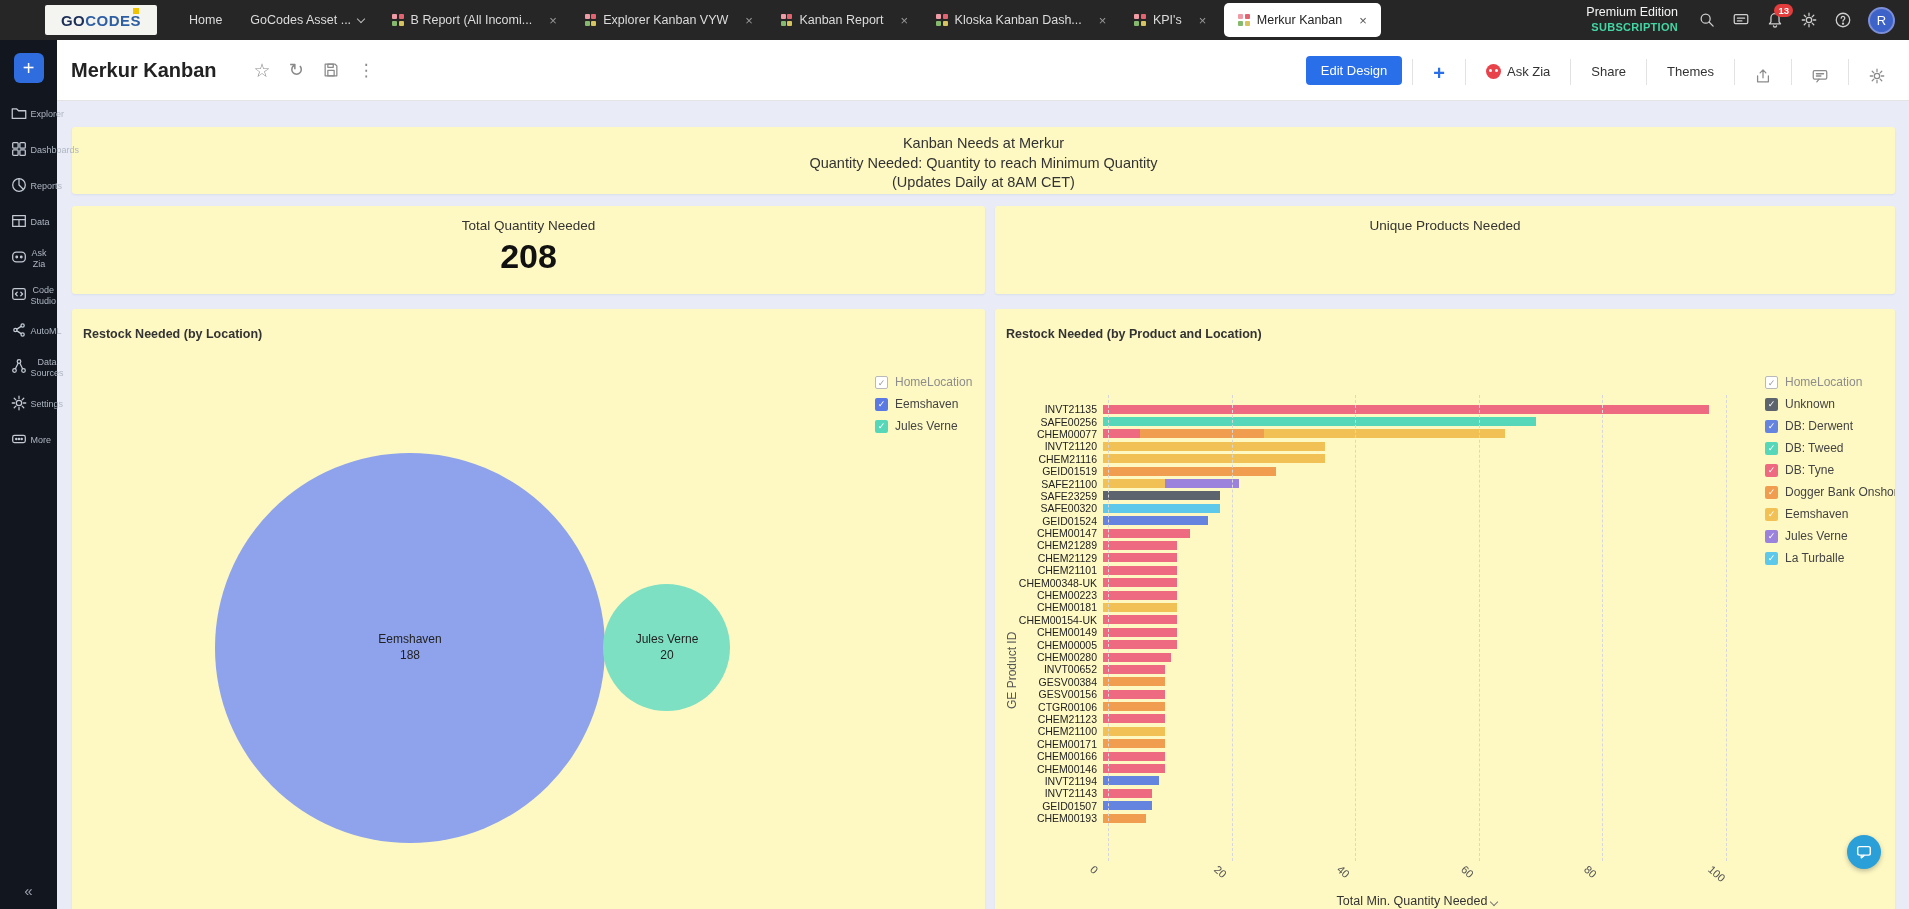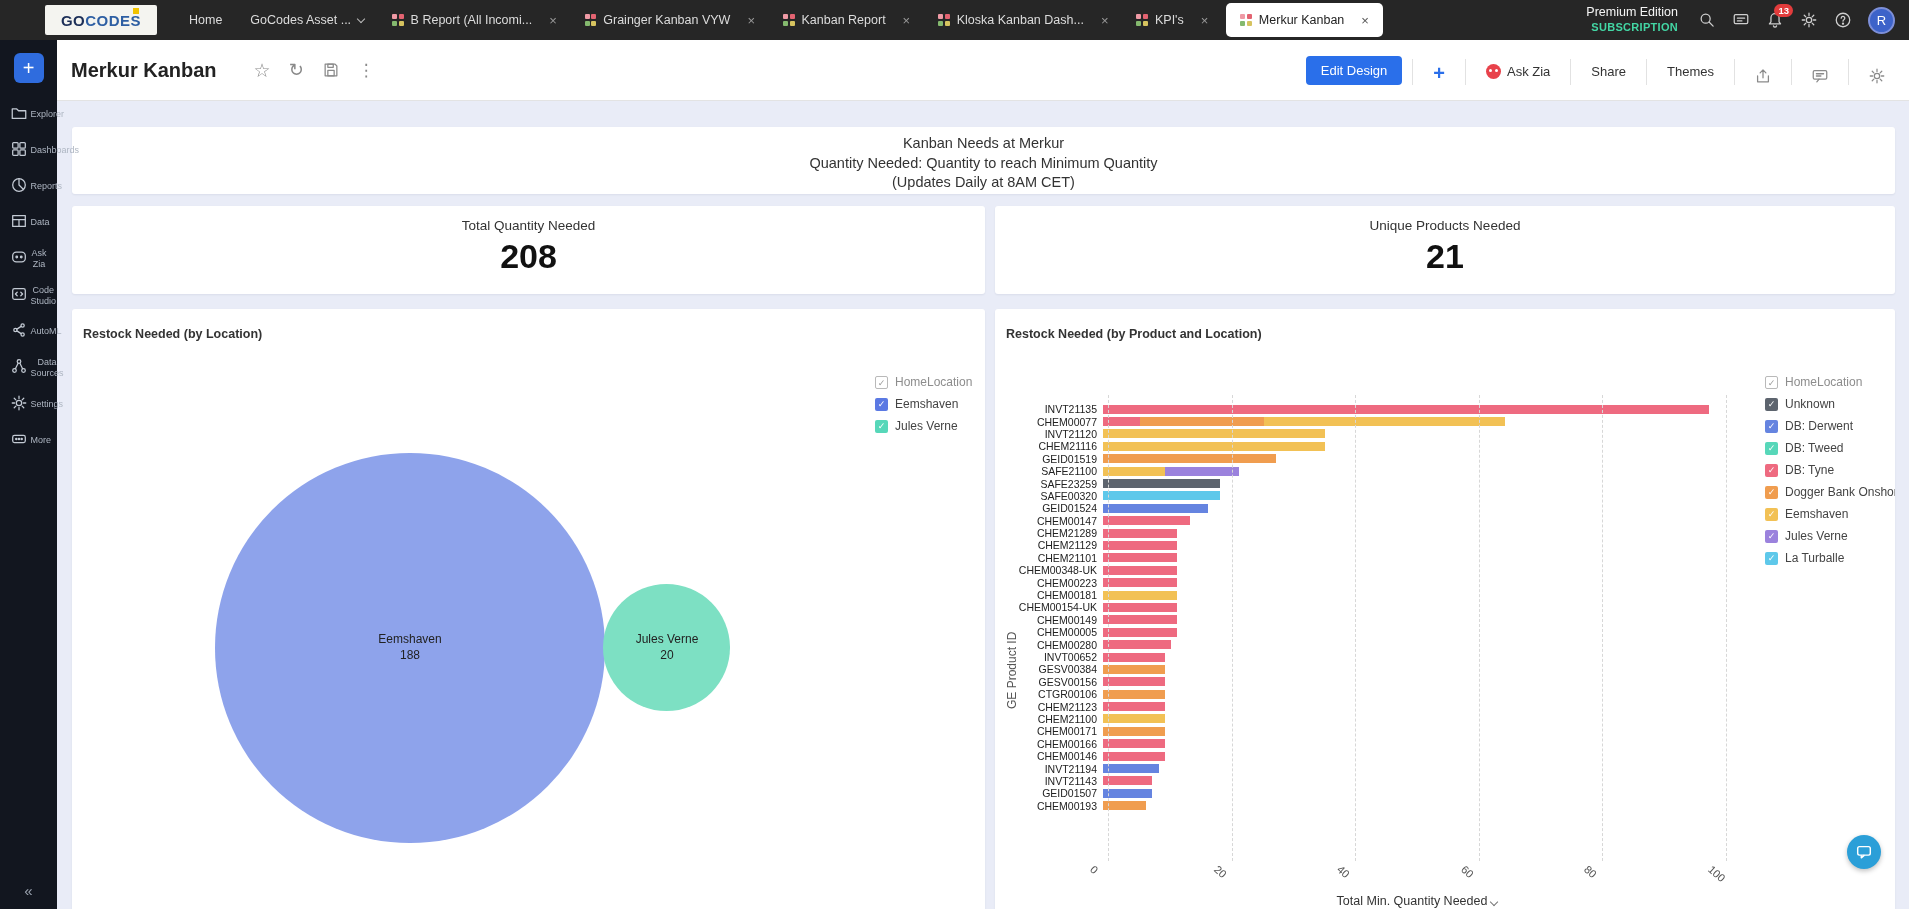--- a/index.html
+++ b/index.html
@@ -57,21 +57,21 @@
   .side-plus { width:30px; height:30px; background:#2f6cde; color:#fff; border-radius:6px; font-size:20px;
                display:flex; align-items:center; justify-content:center; cursor:pointer; margin-bottom:14px; }
   .side-item { display:flex; flex-direction:row; align-items:center; gap:3px; margin:7px 0; cursor:pointer;
                color:#c3cad4; width:38px; }
   .side-item .lbl { font-size:9px; color:#aeb6c2; text-align:center; line-height:1.25; }
   .side-collapse { margin-top:auto; margin-bottom:10px; color:#9aa2ae; font-size:15px; cursor:pointer; }
 
   
   .content { position:absolute; left:57px; top:101px; width:1852px; height:808px; background:#e9ecf7;
              padding:26px 14px 0 15px; }
-  .card { background:#ffffff; border-radius:3px; box-shadow:0 1px 2px rgba(40,50,90,.08); }
+  .card { background:#fef9c3; border-radius:3px; box-shadow:0 1px 2px rgba(40,50,90,.08); }
   .title-card { width:1823px; height:67px; text-align:center; padding-top:7px; margin-bottom:12px; }
   .title-card div { font-size:14.5px; color:#333; line-height:1.35; }
   .kpi-row { display:flex; gap:10px; margin-bottom:15px; }
   .kpi-card { height:88px; text-align:center; padding-top:12px; }
   .kpi-card.left { width:913px; } .kpi-card.right { width:900px; }
   .kpi-label { font-size:13.5px; color:#333; }
   .kpi-value { font-size:34px; font-weight:bold; color:#111; margin-top:4px; }
   .charts-row { display:flex; gap:10px; }
   .chart-card { height:620px; position:relative; overflow:hidden; }
   .chart-card.left { width:913px; } .chart-card.right { width:900px; }
@@ -140,21 +140,21 @@
         <span>B Report (All Incomi...</span>
         <span class="close">×</span>
       </div>
       <div class="tab">
         <span class="tab-ico">
           <i style="background: rgb(239, 154, 165);"></i>
           <i style="background: rgb(227, 99, 113);"></i>
           <i style="background: rgb(132, 185, 110);"></i>
           <i style="background: rgb(214, 195, 95);"></i>
         </span>
-        <span>Grainger Kanban VYW</span>
+        <span>Explorer Kanban VYW</span>
         <span class="close">×</span>
       </div>
       <div class="tab">
         <span class="tab-ico">
           <i style="background: rgb(239, 154, 165);"></i>
           <i style="background: rgb(227, 99, 113);"></i>
           <i style="background: rgb(132, 185, 110);"></i>
           <i style="background: rgb(214, 195, 95);"></i>
         </span>
         <span>Kanban Report</span>
@@ -373,21 +373,20 @@
     <div>(Updates Daily at 8AM CET)</div>
   </div>
 
   <div class="kpi-row">
     <div class="card kpi-card left">
       <div class="kpi-label">Total Quantity Needed</div>
       <div class="kpi-value">208</div>
     </div>
     <div class="card kpi-card right">
       <div class="kpi-label">Unique Products Needed</div>
-      <div class="kpi-value">21</div>
     </div>
   </div>
 
   <div class="charts-row">
 
     <div class="card chart-card left">
       <div class="chart-title">Restock Needed (by Location)</div>
       <div class="legend" id="bubble-legend" style="left:803px; top:66px;">
           <div class="legend-item header">
             <span class="legend-box header">✓</span>
@@ -465,20 +464,26 @@
             <div class="gridline" style="left: 236.6px;"></div>
             <div class="gridline" style="left: 360.2px;"></div>
             <div class="gridline" style="left: 483.8px;"></div>
             <div class="gridline" style="left: 607.4px;"></div>
             <div class="gridline" style="left: 731px;"></div>
           </div>
       <div class="bar-row">
             <span class="bar-label">INVT21135</span>
             <div class="bar-track">
               <span class="bar-seg" style="width: 605.64px; background: rgb(238, 106, 128);"></span>
+            </div>
+          </div>
+          <div class="bar-row">
+            <span class="bar-label">SAFE00256</span>
+            <div class="bar-track">
+              <span class="bar-seg" style="width: 432.6px; background: rgb(87, 215, 185);"></span>
             </div>
           </div>
           <div class="bar-row">
             <span class="bar-label">CHEM00077</span>
             <div class="bar-track">
               <span class="bar-seg" style="width: 37.08px; background: rgb(238, 106, 128);"></span>
               <span class="bar-seg" style="width: 123.6px; background: rgb(240, 157, 79);"></span>
               <span class="bar-seg" style="width: 241.02px; background: rgb(242, 193, 85);"></span>
             </div>
           </div>

